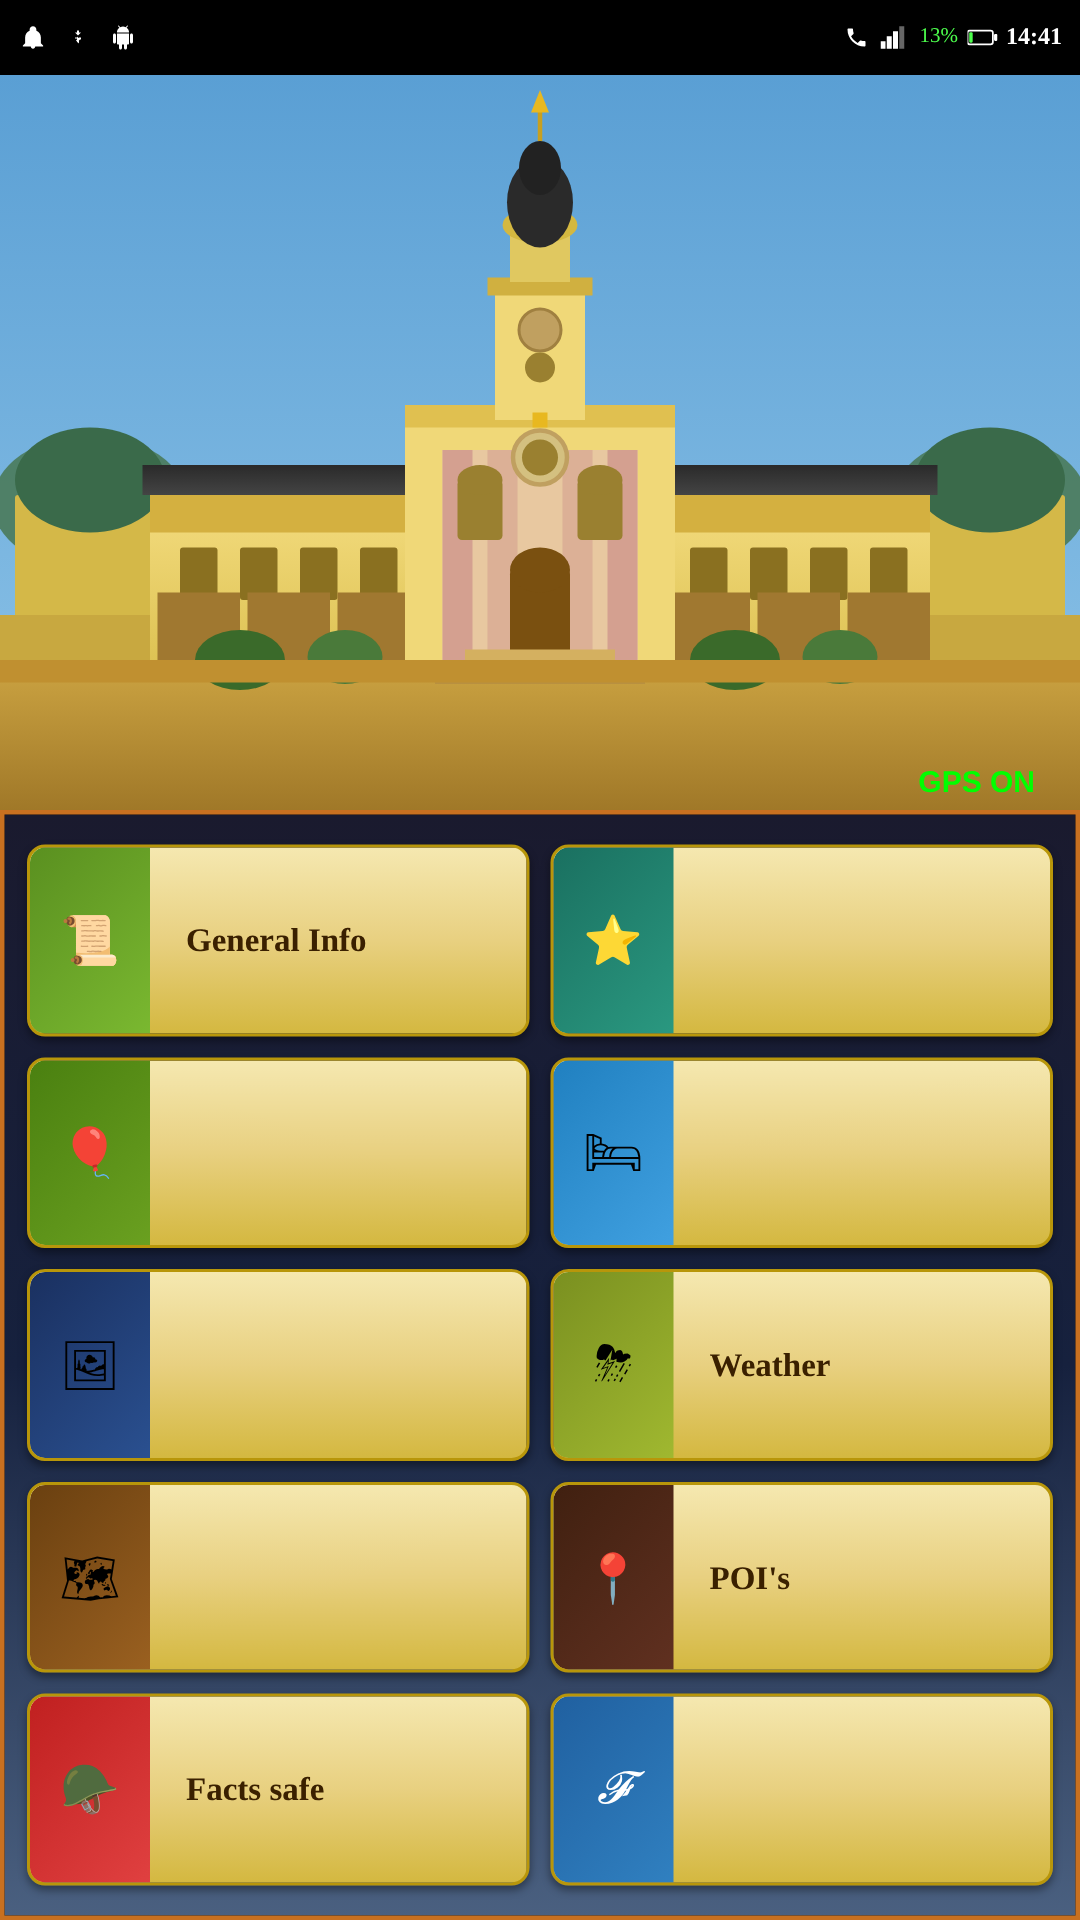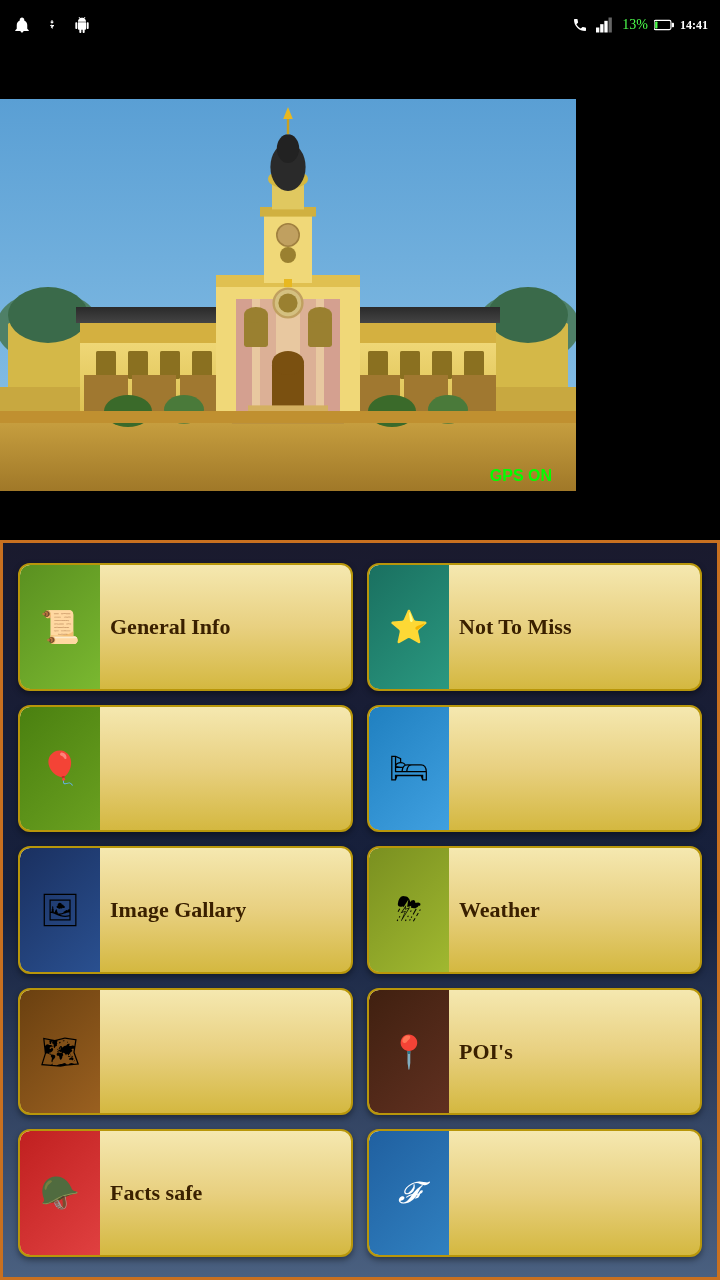--- a/index.html
+++ b/index.html
@@ -43,21 +43,21 @@
       justify-content: center;
       color: #fff;
       font-size: 13px;
     }
     .battery-text {
       color: #4dff4d;
       font-size: 14px;
     }
     .time-text {
       color: #fff;
-      font-size: 12px;
+      font-size: 16px;
       font-weight: bold;
       text-align: center;
     }
 
     
     #main-content {
       width: 720px;
       height: 740px;
       background: linear-gradient(180deg, #1a1a2e 0%, #16213e 50%, #4a6080 100%);
       border: 3px solid #c87020;
@@ -87,42 +87,42 @@
       display: flex;
       align-items: center;
       justify-content: center;
       font-size: 32px;
       flex-shrink: 0;
       border-radius: 10px 0 0 10px;
     }
 
     .btn-label {
       flex: 1;
-      padding: 0 10px;
+      padding: 0 24px;
       font-size: 22px;
       font-weight: bold;
       color: #3a2000;
       font-family: 'Georgia', serif;
     }
 
     
     .icon-green { background: linear-gradient(135deg, #5a9020 0%, #7ab830 100%); }
     .icon-teal { background: linear-gradient(135deg, #1a7060 0%, #2a9880 100%); }
     .icon-dark-green { background: linear-gradient(135deg, #4a8010 0%, #6aa020 100%); }
     .icon-blue { background: linear-gradient(135deg, #2080c0 0%, #40a0e0 100%); }
     .icon-dark-blue { background: linear-gradient(135deg, #1a3060 0%, #2a5090 100%); }
     .icon-olive { background: linear-gradient(135deg, #7a9020 0%, #a0b830 100%); }
     .icon-brown { background: linear-gradient(135deg, #6a4010 0%, #9a6020 100%); }
     .icon-dark-brown { background: linear-gradient(135deg, #402010 0%, #603020 100%); }
     .icon-red { background: linear-gradient(135deg, #c02020 0%, #e04040 100%); }
     .icon-med-blue { background: linear-gradient(135deg, #2060a0 0%, #3080c0 100%); }
 
     
     #hero-image {
-      width: 576px;
+      width: 720px;
       height: 490px;
       position: relative;
       overflow: hidden;
     }
 
     .palace-scene {
       width: 100%;
       height: 100%;
     }
   </style>
@@ -301,33 +301,31 @@
 </div>
 
 <div id="main-content">
 
   <div class="menu-btn">
     <div class="btn-icon icon-green">📜</div>
     <span class="btn-label">General Info</span>
   </div>
   <div class="menu-btn">
     <div class="btn-icon icon-teal">⭐</div>
-    <span class="btn-label">Not To Miss</span>
   </div>
 
   <div class="menu-btn">
     <div class="btn-icon icon-dark-green">🎈</div>
   </div>
   <div class="menu-btn">
     <div class="btn-icon icon-blue">🛏</div>
   </div>
 
   <div class="menu-btn">
     <div class="btn-icon icon-dark-blue">🖼</div>
-    <span class="btn-label">Image Gallary</span>
   </div>
   <div class="menu-btn">
     <div class="btn-icon icon-olive">⛈</div>
     <span class="btn-label">Weather</span>
   </div>
 
   <div class="menu-btn">
     <div class="btn-icon icon-brown">🗺</div>
   </div>
   <div class="menu-btn">

